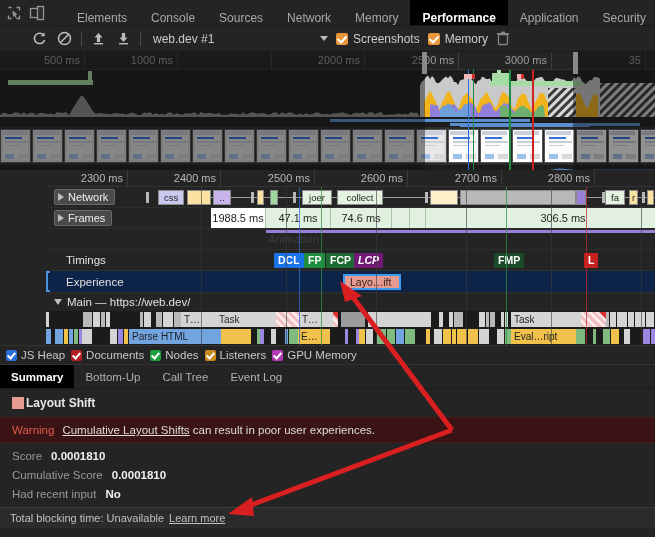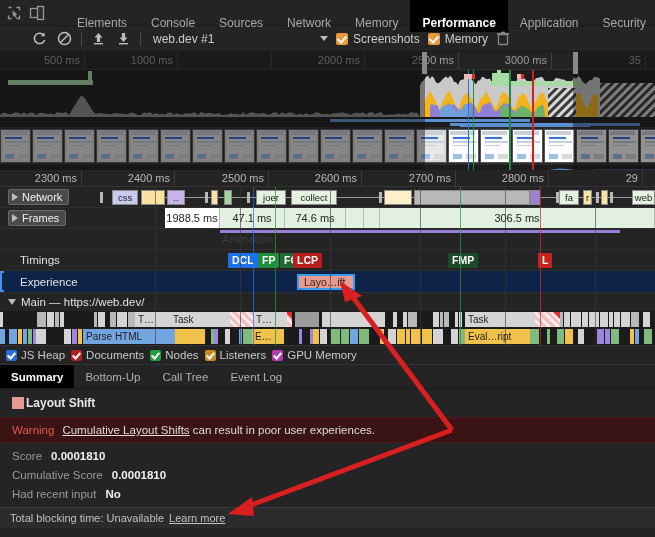--- a/index.html
+++ b/index.html
@@ -16,21 +16,21 @@
   
   .tabbar {
     height: 26px; background: #242424; display: flex; align-items: stretch;
     border-bottom: 1px solid #1a1a1a;
   }
   .tb-icons { display: flex; align-items: center; padding: 0 6px; gap: 7px; }
   .tb-ico { width: 16px; height: 16px; position: relative; opacity: .75; }
   .tb-sep { width: 1px; background: #4a4a4a; margin: 6px 4px 6px 2px; }
   .tabs { display: flex; align-items: stretch; }
   .tab {
-    display: flex; align-items: flex-start; padding: 16px 12px;
+    display: flex; align-items: flex-end; padding: 0 12px;
     color: #a8a8a8; font-size: 12px; white-space: nowrap;
   }
   .tab.active { background: #000; color: #fff; font-weight: bold; }
 
   
   .ctlbar {
     height: 26px; background: #242424; display: flex; align-items: center;
     padding: 0 6px; gap: 8px; border-bottom: 1px solid #1a1a1a;
   }
   .ctl { width: 17px; height: 17px; position: relative; display:inline-block; }
@@ -69,21 +69,21 @@
   .film-cell.hl { background: #fff; }
   .film-cell i { position: absolute; display: block; background: #b8c6d8; }
   .ov-mem { position: relative; height: 22px; background: #1c1c1c; }
 
   .ov-win-shade {
     position: absolute; top: 0; bottom: 0; background: rgba(20,20,20,.55);
     pointer-events: none;
   }
 
   
-  .tracks { position: relative; background: #242424; }
+  .tracks { position: relative; background: #242424; margin-left: 46px; }
   .ruler2 { position: relative; height: 17px; background: #242424; border-bottom: 1px solid #333;}
   .ruler2 .tick { position: absolute; top: 0; bottom: 0; width: 1px; background: #3a3a3a; }
   .ruler2 .tl { position: absolute; top: 2px; color: #b8b8b8; font-size: 11px;
     transform: translateX(-100%); padding-right: 4px; white-space: nowrap; }
 
   .trow { position: relative; height: 21px; border-bottom: 1px solid #2e2e2e; }
   .trow-head {
     position: absolute; left: 0; top: 0; bottom: 0; width: 162px; z-index: 6;
     display: flex; align-items: center; gap: 4px; padding-left: 8px;
     font-size: 11.5px; color: #e0e0e0;
@@ -594,21 +594,21 @@
           <div class="anim-bar" style="left: 220px; width: 400px;"></div>
           <div class="anim-label" style="left: 222px;">Animation</div>
         </div>
     </div>
 
     <div class="trow timings-row">
       <div class="trow-body" id="tim-body">
           <div class="tmark" style="left: 228px; background: rgb(26, 115, 232);">DCL</div>
           <div class="tmark" style="left: 258px; background: rgb(30, 142, 62);">FP</div>
           <div class="tmark" style="left: 280px; background: rgb(30, 107, 51);">FCP</div>
-          <div class="tmark" style="left: 293px; background: #b91c1c;">LCP</div>
+          <div class="tmark" style="left: 308px; background: #701a75; font-style: italic;">LCP</div>
           <div class="tmark" style="left: 448px; background: rgb(26, 74, 42);">FMP</div>
           <div class="tmark" style="left: 538px; background: rgb(197, 34, 31);">L</div>
         </div>
       <div class="trow-head">
         <span style="padding-left:12px">Timings</span>
       </div>
     </div>
 
     <div class="trow exp-row">
       <div class="trow-body" id="exp-body">

